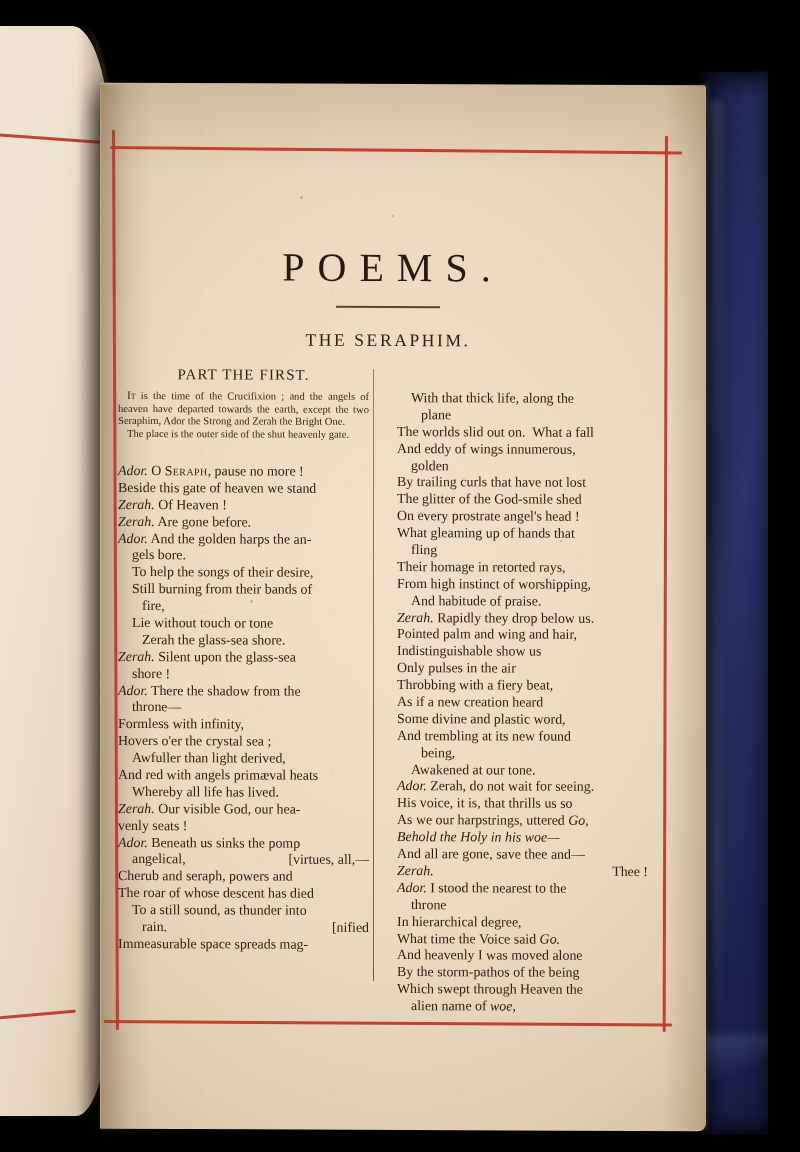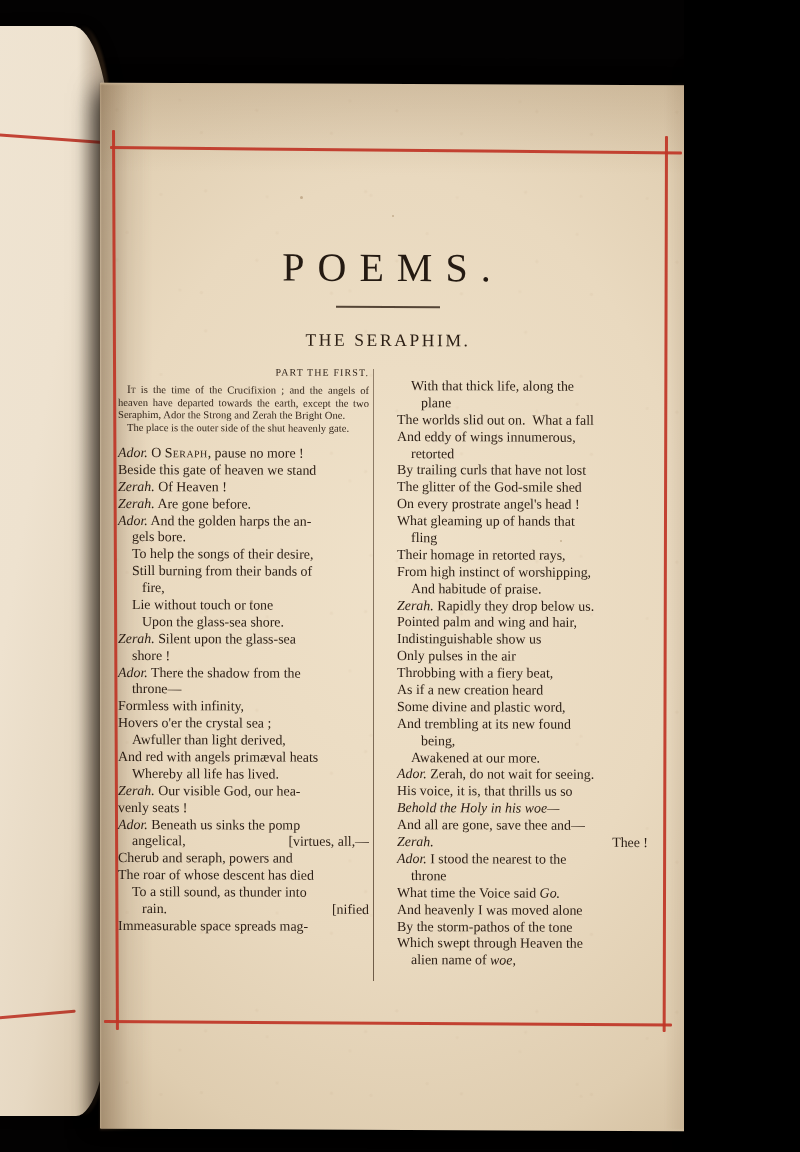--- a/index.html
+++ b/index.html
@@ -1,19 +1,19 @@
 <!DOCTYPE html>
 <html><head>
 <meta charset="utf-8">
 <style>
   html,body{margin:0;padding:0;background:#000;}
   body{width:800px;height:1152px;overflow:hidden;
        font-family:"Liberation Serif","DejaVu Serif",serif;}
 
-  #stage{position:relative;width:684px;height:1152px;background:#0a0808;overflow:hidden;}
+  #stage{position:relative;width:768px;height:1152px;background:#0a0808;overflow:hidden;}
 
   
   .backdrop{position:absolute;inset:0;
     background:
       radial-gradient(ellipse 700px 420px at 380px 560px, #140f0c 0%, #070505 60%, #030202 100%);}
 
   
   .cover{position:absolute;left:700px;top:72px;width:78px;height:1062px;
     background:linear-gradient(100deg,#1a1f47 0%,#242a5c 22%,#2c3468 45%,#1d2350 72%,#12163a 100%);
     border-radius:2px 6px 10px 3px;
@@ -91,27 +91,27 @@
   .poemtitle{text-align:center;font-size:17.5px;letter-spacing:2.6px;
     margin:0 0 16px 0;color:#2b1e14;}
 
   .columns{position:relative;display:flex;gap:0;}
   .col{width:251px;}
   .col.left{padding-right:12px;}
   .col.right{padding-left:16px;}
   .coldivider{position:absolute;left:255px;top:2px;width:1px;height:612px;
     background:linear-gradient(180deg,rgba(70,50,32,.55),rgba(70,50,32,.75));}
 
-  .parthead{text-align:right;font-size:10px;letter-spacing:1.1px;margin:0 0 6px 0;color:#2a1d14;}
+  .parthead{text-align:center;font-size:15px;letter-spacing:1.1px;margin:0 0 6px 0;color:#2a1d14;}
 
   .stagedir{font-size:10.6px;line-height:1.18;text-align:justify;margin:0 0 3px 0;color:#33251a;}
   .stagedir .ind{display:block;text-indent:9px;}
   .sc{font-variant:small-caps;font-size:11.4px;}
 
-  .lines{margin-top:11px;}
+  .lines{margin-top:23px;}
   .ln{font-size:13.9px;line-height:1.215;color:#2a1d14;white-space:pre-wrap;
       position:relative;min-height:1px;}
   .ln.i1{padding-left:14px;}
   .ln.i2{padding-left:24px;}
   .ln.just{display:flex;justify-content:space-between;}
   .ln.just > span{white-space:pre;}
   .spk{font-style:italic;text-align:center;}
   .em{font-style:italic;}
   .smallcaps{font-variant:small-caps;letter-spacing:.4px;text-align:right;}
 
@@ -175,21 +175,21 @@
             <div class="ln"><span class="spk">Ador.</span><span> O <span class="smallcaps">Seraph</span>, pause no more !</span></div>
             <div class="ln"><span>Beside this gate of heaven we stand</span></div>
             <div class="ln"><span class="spk">Zerah.</span><span> Of Heaven !</span></div>
             <div class="ln"><span class="spk">Zerah.</span><span> Are gone before.</span></div>
             <div class="ln"><span class="spk">Ador.</span><span> And the golden harps the an-</span></div>
             <div class="ln i1"><span>gels bore.</span></div>
             <div class="ln i1"><span>To help the songs of their desire,</span></div>
             <div class="ln i1"><span>Still burning from their bands of</span></div>
             <div class="ln i2"><span>fire,</span></div>
             <div class="ln i1"><span>Lie without touch or tone</span></div>
-            <div class="ln i2"><span>Upon the glass-sea shore.</span></div>
+            <div class="ln i2"><span>Zerah the glass-sea shore.</span></div>
             <div class="ln"><span class="spk">Zerah.</span><span> Silent upon the glass-sea</span></div>
             <div class="ln i1"><span>shore !</span></div>
             <div class="ln"><span class="spk">Ador.</span><span> There the shadow from the</span></div>
             <div class="ln i1"><span>throne—</span></div>
             <div class="ln"><span>Formless with infinity,</span></div>
             <div class="ln"><span>Hovers o'er the crystal sea ;</span></div>
             <div class="ln i1"><span>Awfuller than light derived,</span></div>
             <div class="ln"><span>And red with angels primæval heats</span></div>
             <div class="ln i1"><span>Whereby all life has lived.</span></div>
             <div class="ln"><span class="spk">Zerah.</span><span> Our visible God, our hea-</span></div>
@@ -203,48 +203,50 @@
             <div class="ln"><span>Immeasurable space spreads mag-</span></div>
           </div>
       </div>
 
       <div class="col right">
         <div class="lines">
             <div class="ln i1"><span>With that thick life, along the</span></div>
             <div class="ln i2"><span>plane</span></div>
             <div class="ln"><span>The worlds slid out on.  What a fall</span></div>
             <div class="ln"><span>And eddy of wings innumerous,</span></div>
-            <div class="ln i1"><span>retorted</span></div>
+            <div class="ln i1"><span>golden</span></div>
             <div class="ln"><span>By trailing curls that have not lost</span></div>
             <div class="ln"><span>The glitter of the God-smile shed</span></div>
             <div class="ln"><span>On every prostrate angel's head !</span></div>
             <div class="ln"><span>What gleaming up of hands that</span></div>
             <div class="ln i1"><span>fling</span></div>
             <div class="ln"><span>Their homage in retorted rays,</span></div>
             <div class="ln"><span>From high instinct of worshipping,</span></div>
             <div class="ln i1"><span>And habitude of praise.</span></div>
             <div class="ln"><span class="spk">Zerah.</span><span> Rapidly they drop below us.</span></div>
             <div class="ln"><span>Pointed palm and wing and hair,</span></div>
             <div class="ln"><span>Indistinguishable show us</span></div>
             <div class="ln"><span>Only pulses in the air</span></div>
             <div class="ln"><span>Throbbing with a fiery beat,</span></div>
             <div class="ln"><span>As if a new creation heard</span></div>
             <div class="ln"><span>Some divine and plastic word,</span></div>
             <div class="ln"><span>And trembling at its new found</span></div>
             <div class="ln i2"><span>being,</span></div>
-            <div class="ln i1"><span>Awakened at our more.</span></div>
+            <div class="ln i1"><span>Awakened at our tone.</span></div>
             <div class="ln"><span class="spk">Ador.</span><span> Zerah, do not wait for seeing.</span></div>
             <div class="ln"><span>His voice, it is, that thrills us so</span></div>
+            <div class="ln"><span>As we our harpstrings, uttered </span><span class="em">Go,</span></div>
             <div class="ln"><span class="em">Behold the Holy in his woe—</span></div>
             <div class="ln"><span>And all are gone, save thee and—</span></div>
             <div class="ln just"><span class="spk">Zerah.</span><span>Thee !</span></div>
             <div class="ln"><span class="spk">Ador.</span><span> I stood the nearest to the</span></div>
             <div class="ln i1"><span>throne</span></div>
+            <div class="ln"><span>In hierarchical degree,</span></div>
             <div class="ln"><span>What time the Voice said </span><span class="em">Go.</span></div>
             <div class="ln"><span>And heavenly I was moved alone</span></div>
-            <div class="ln"><span>By the storm-pathos of the tone</span></div>
+            <div class="ln"><span>By the storm-pathos of the being</span></div>
             <div class="ln"><span>Which swept through Heaven the</span></div>
             <div class="ln i1"><span>alien name of </span><span class="em">woe,</span></div>
           </div>
       </div>
     </div>
   </div>
 </div>
 
 </body></html>

